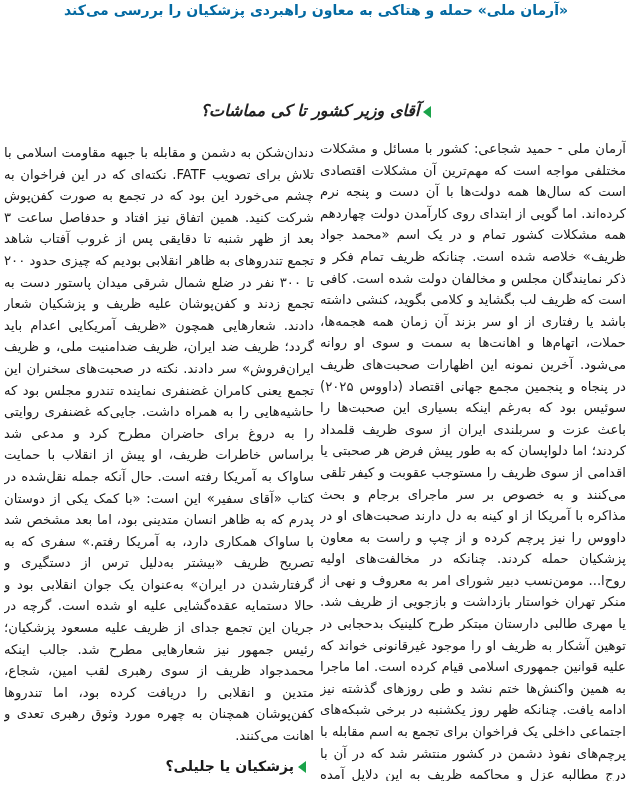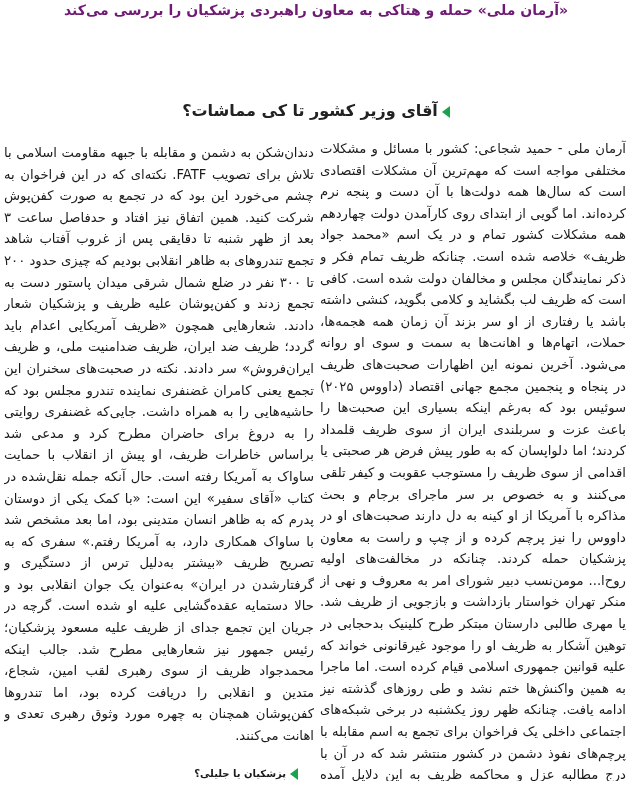--- a/index.html
+++ b/index.html
@@ -5,47 +5,47 @@
   html, body { margin: 0; padding: 0; background: #ffffff; }
   body {
     width: 632px; height: 791px; overflow: hidden;
     font-family: "DejaVu Sans", sans-serif;
     color: #1a1a1a;
     direction: rtl;
   }
   .page { position: relative; width: 632px; height: 791px; }
   .kicker {
     position: absolute; top: 2px; left: 0; width: 632px;
-    text-align: center; font-weight: bold; font-size: 14px; color: #701a75;
+    text-align: center; font-weight: bold; font-size: 14px; color: #0369a1;
   }
   .headline {
     position: absolute; top: 30px; left: 0; width: 632px;
     text-align: center; font-weight: bold; font-size: 44px; line-height: 64px;
     color: #111; letter-spacing: -1px;
   }
   .subhead {
     position: absolute; top: 101px; left: 0; width: 632px;
-    text-align: center; font-weight: bold; font-size: 16px; color: #222;
+    text-align: center; font-weight: bold; font-size: 16px; color: #222; font-style: italic;
   }
   .tri {
     display: inline-block; width: 0; height: 0;
     border-top: 6px solid transparent; border-bottom: 6px solid transparent;
     border-right: 8px solid #1aa34a;
     margin-left: 4px; vertical-align: middle;
   }
   .col {
     position: absolute; top: 148px; height: 643px; overflow: hidden;
     font-size: 13.2px; line-height: 21.6px; text-align: justify;
   }
   .col-right { right: 6px; width: 306px; top: 138px; }
   .col-left { left: 4px; width: 310px; top: 142px; }
   .col p { margin: 0; }
   .lead { font-weight: normal; }
   .col h3 {
-    margin: 16px; font-size: 10px; line-height: 22px; font-weight: bold;
+    margin: 8px; font-size: 14px; line-height: 22px; font-weight: bold;
   }
   .indent { text-indent: 18px; }
 </style>
 </head>
 <body>
 
 <div class="page">
   <div class="kicker">«آرمان ملی» حمله و هتاکی به معاون راهبردی پزشکیان را بررسی می‌کند</div>
   <div class="subhead">
     <span class="tri"></span><span>آقای وزیر کشور تا کی مماشات؟</span>

